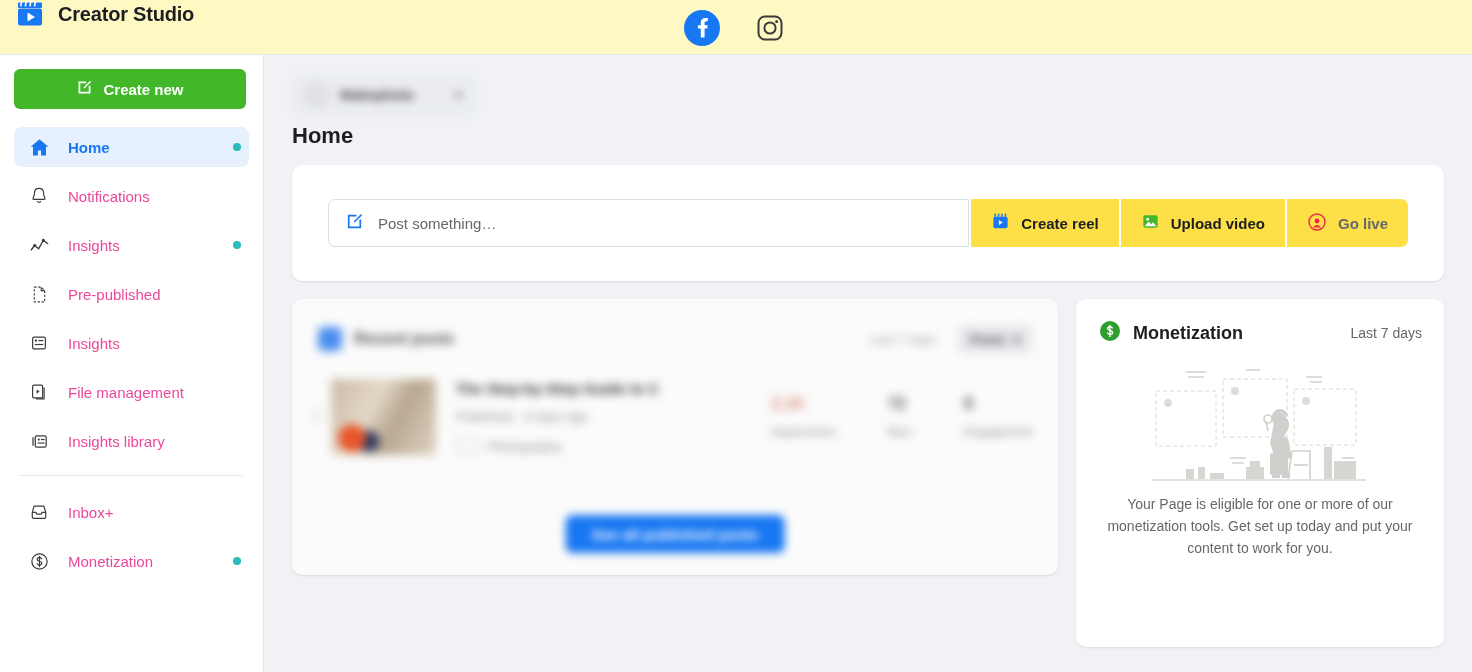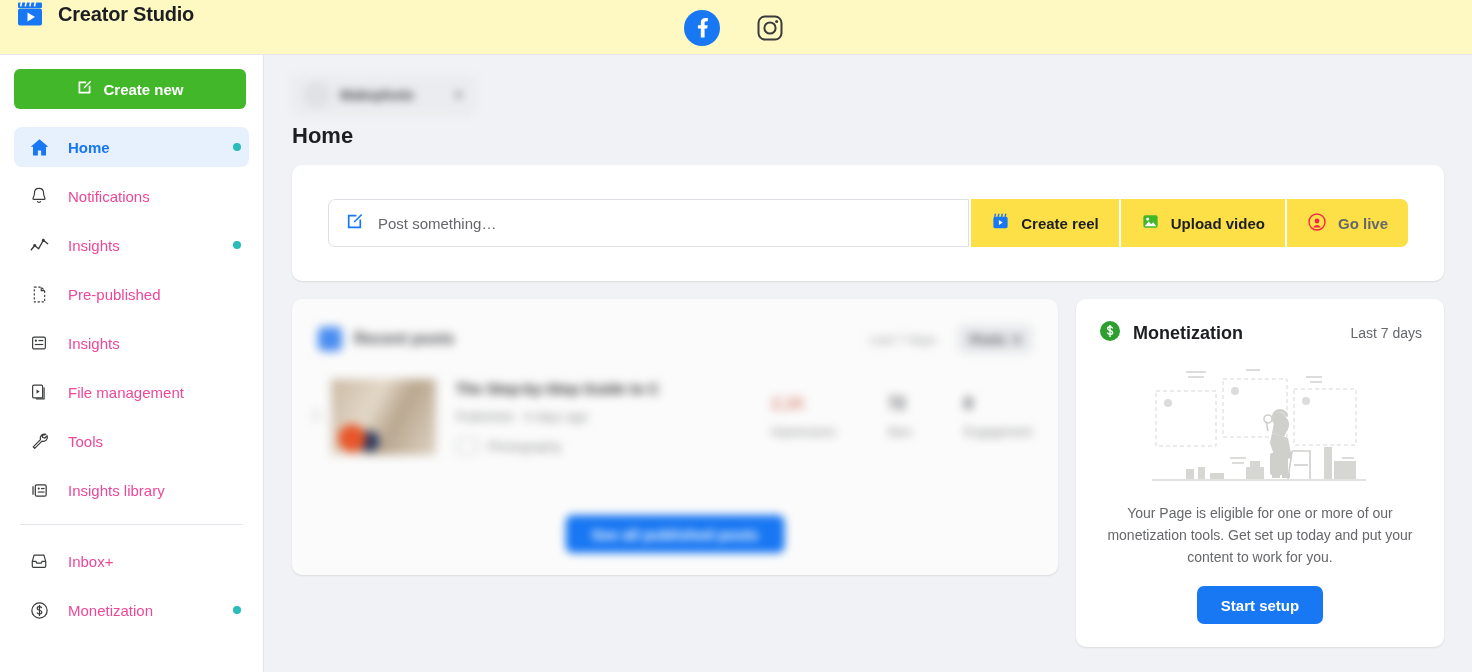--- a/index.html
+++ b/index.html
@@ -179,21 +179,21 @@
     background: #ffffff; border-radius: 10px;
     box-shadow: 0 1px 2px rgba(0,0,0,0.10);
     padding: 20px 22px;
     display: flex; flex-direction: column; align-items: center;
   }
   .monet-head { width: 100%; display: flex; align-items: center; }
   .monet-title { font-size: 18px; font-weight: bold; color: #1c1e21; margin-left: 11px; }
   .monet-range { margin-left: auto; font-size: 14px; color: #65676b; }
   .monet-art { margin-top: 14px; width: 228px; height: 128px; }
   .monet-text {
-    margin-top: 9px; width: 316px;
+    margin-top: 0; width: 316px;
     font-size: 14px; line-height: 22px; color: #65676b; text-align: center;
   }
   .start-setup {
     margin-top: 18px; height: 38px; padding: 0 24px;
     background: #1877f2; border: none; border-radius: 7px;
     color: #ffffff; font-size: 15px; font-weight: bold;
     font-family: "Liberation Sans", sans-serif;
     display: flex; align-items: center; justify-content: center;
     cursor: pointer;
   }
@@ -307,28 +307,20 @@
       <span class="ico">
         <svg width="20" height="20" viewBox="0 0 22 22">
           <rect x="4" y="3.5" width="11" height="14" rx="1.4" fill="none" stroke="#3a3b3c" stroke-width="1.3"></rect>
           <path d="M8.3 8.2l3.4 2.3-3.4 2.3z" fill="#3a3b3c"></path>
           <path d="M16.6 6v12.5h-9" fill="none" stroke="#3a3b3c" stroke-width="1.3"></path>
         </svg>
       </span>
       <span class="nav-label">File management</span>
     </div>
 
-    <div class="nav-item">
-      <span class="ico">
-        <svg width="21" height="21" viewBox="0 0 22 22">
-          <path d="M17.6 3.6a4.3 4.3 0 0 0-5.6 5.4L4.4 16.6l1.6 1.6 7.6-7.6a4.3 4.3 0 0 0 5.4-5.6l-2.4 2.4-2.2-.6-.6-2.2z" fill="none" stroke="#3a3b3c" stroke-width="1.3" stroke-linejoin="round"></path>
-        </svg>
-      </span>
-      <span class="nav-label">Tools</span>
-    </div>
 
     <div class="nav-item">
       <span class="ico">
         <svg width="21" height="21" viewBox="0 0 22 22">
           <path d="M4.2 6.5v9" fill="none" stroke="#3a3b3c" stroke-width="1.3"></path>
           <rect x="6.6" y="5" width="11.4" height="12" rx="1.6" fill="none" stroke="#3a3b3c" stroke-width="1.3"></rect>
           <circle cx="10.2" cy="9" r="1.1" fill="#3a3b3c"></circle>
           <rect x="12.5" y="8.3" width="3.8" height="1.3" fill="#3a3b3c"></rect>
           <rect x="9.1" y="12" width="7.2" height="1.2" fill="#3a3b3c"></rect>
         </svg>
@@ -524,17 +516,16 @@
             <rect x="104" y="100" width="10" height="6"></rect>
             <rect x="40" y="108" width="8" height="10"></rect>
             <rect x="52" y="106" width="7" height="12"></rect>
             <rect x="64" y="112" width="14" height="6"></rect>
           </g>
           <rect x="6" y="118" width="214" height="2" fill="#e2e2df"></rect>
         </svg>
       </span>
 
       <div class="monet-text">Your Page is eligible for one or more of our monetization tools. Get set up today and put your content to work for you.</div>
-      <button class="start-setup">Start setup</button>
     </div>
 
   </div>
 </div>
 
 </body></html>

